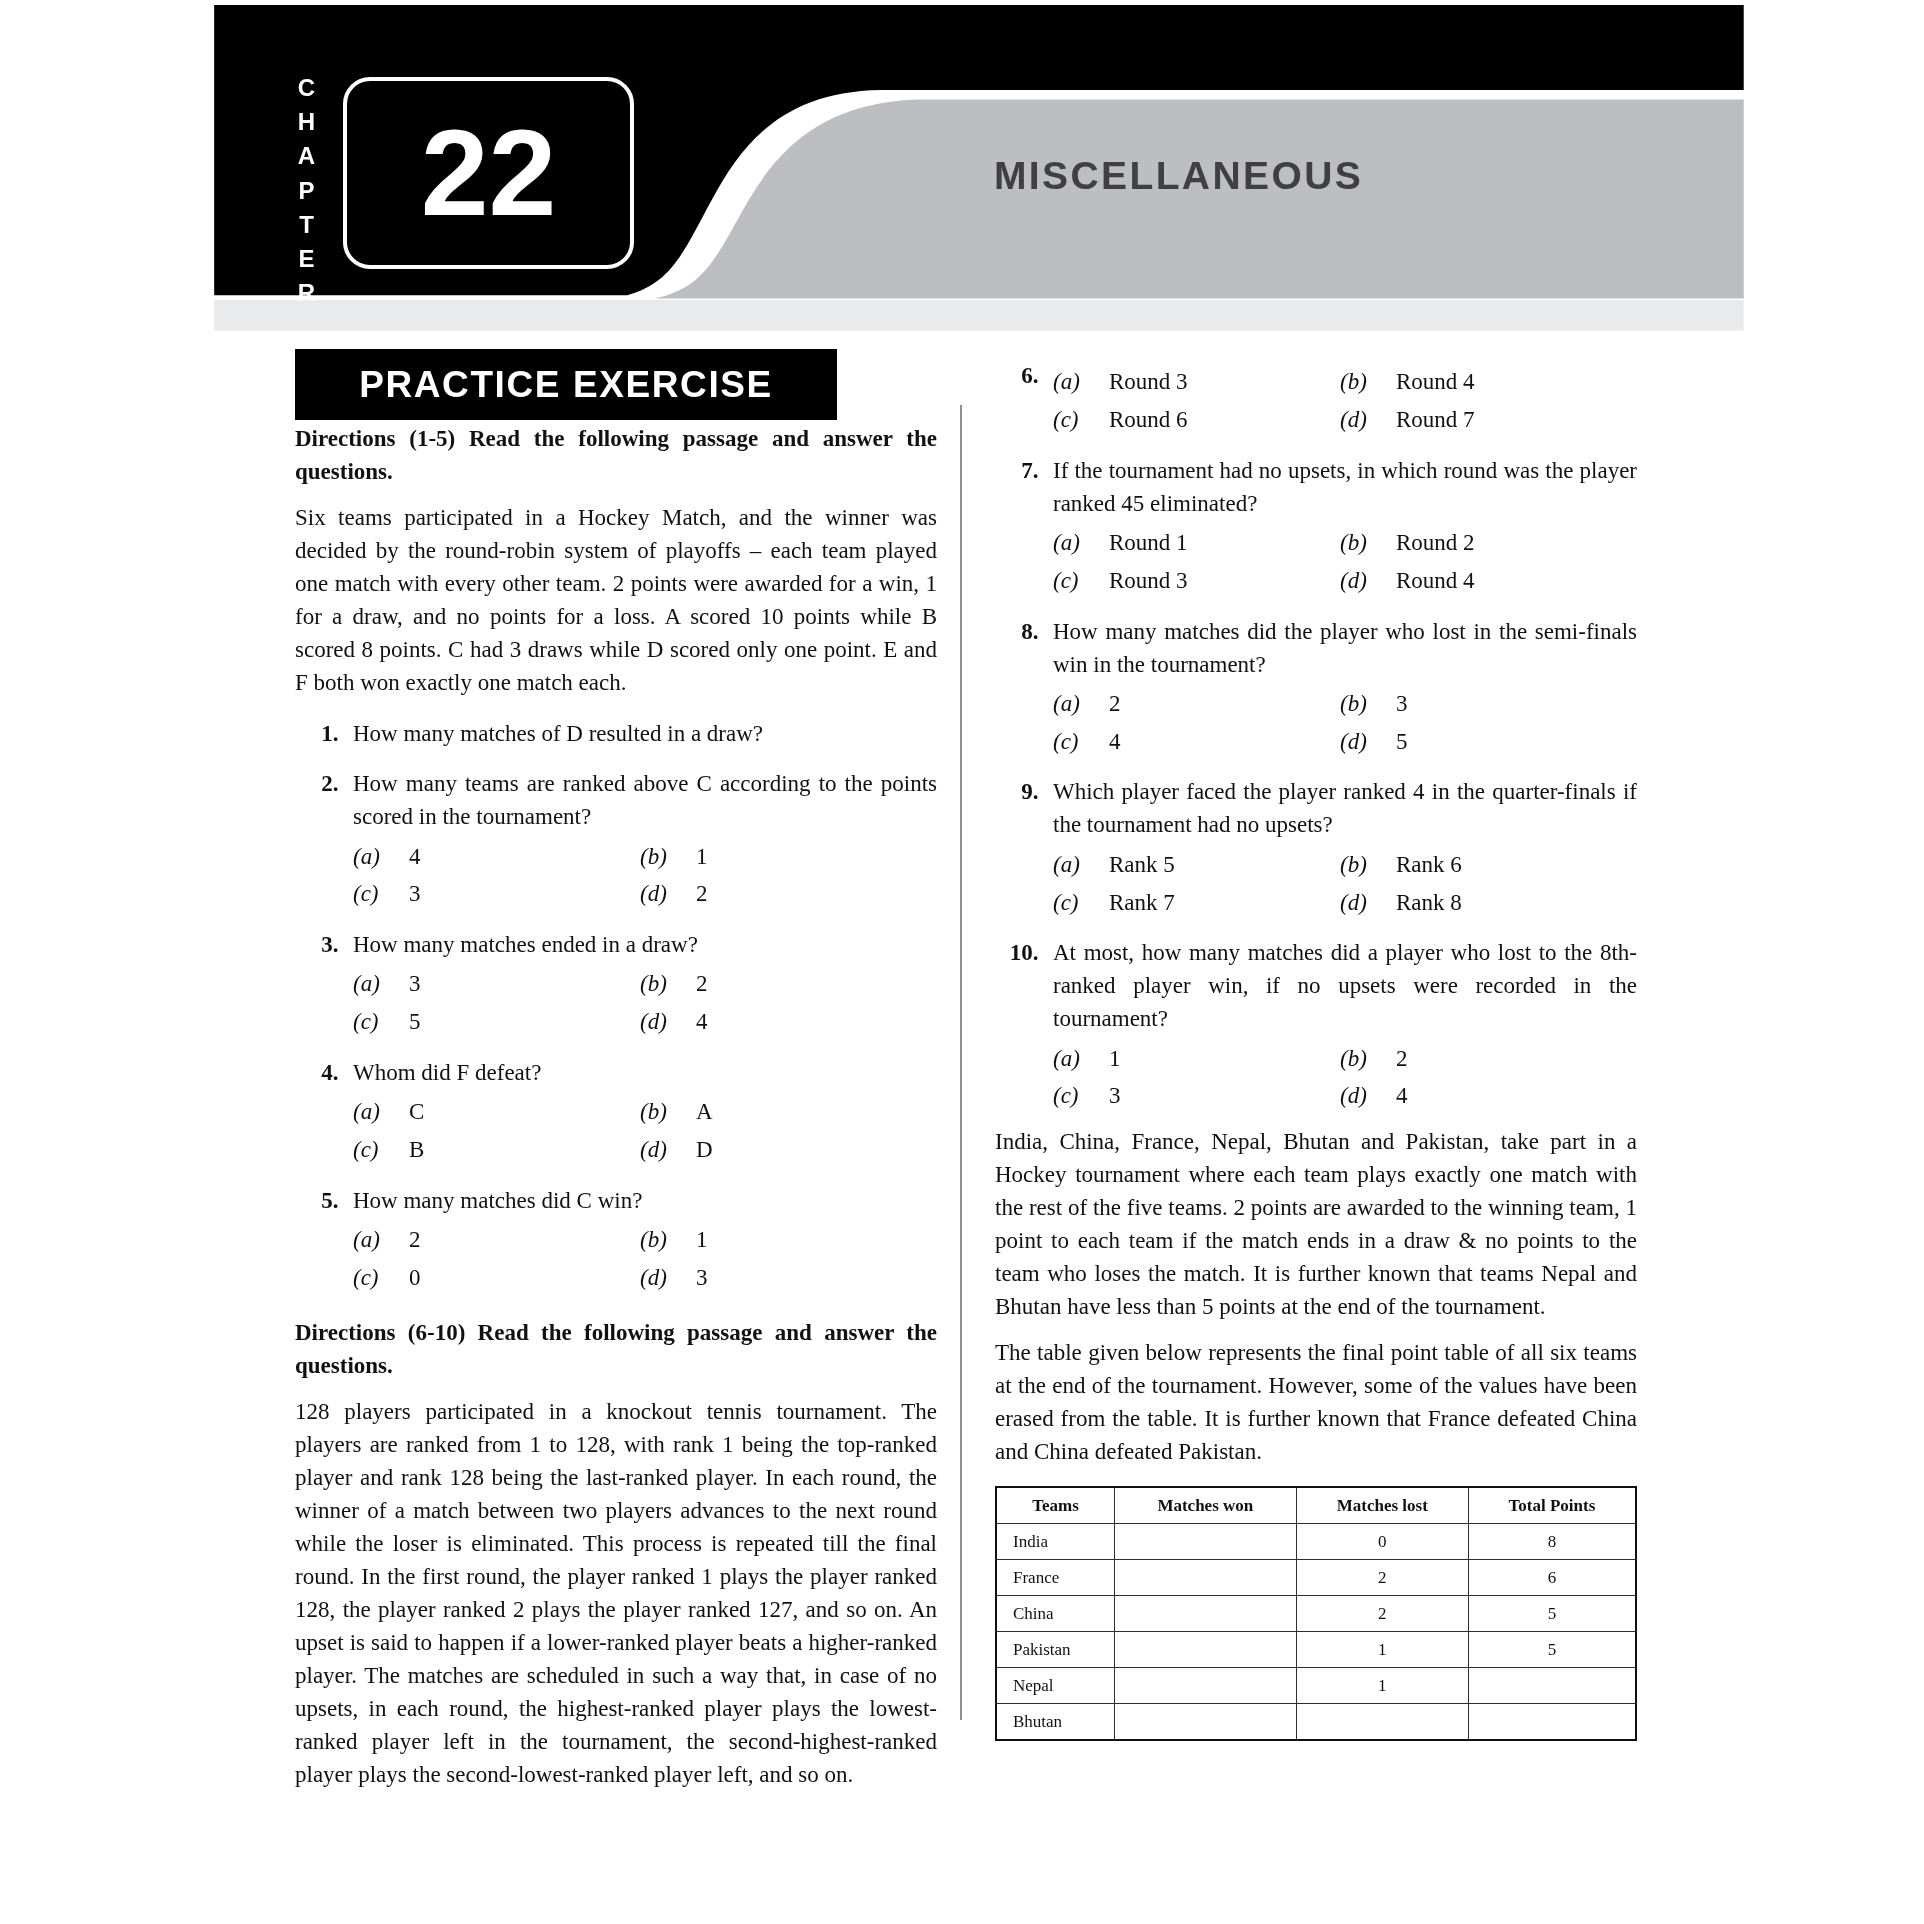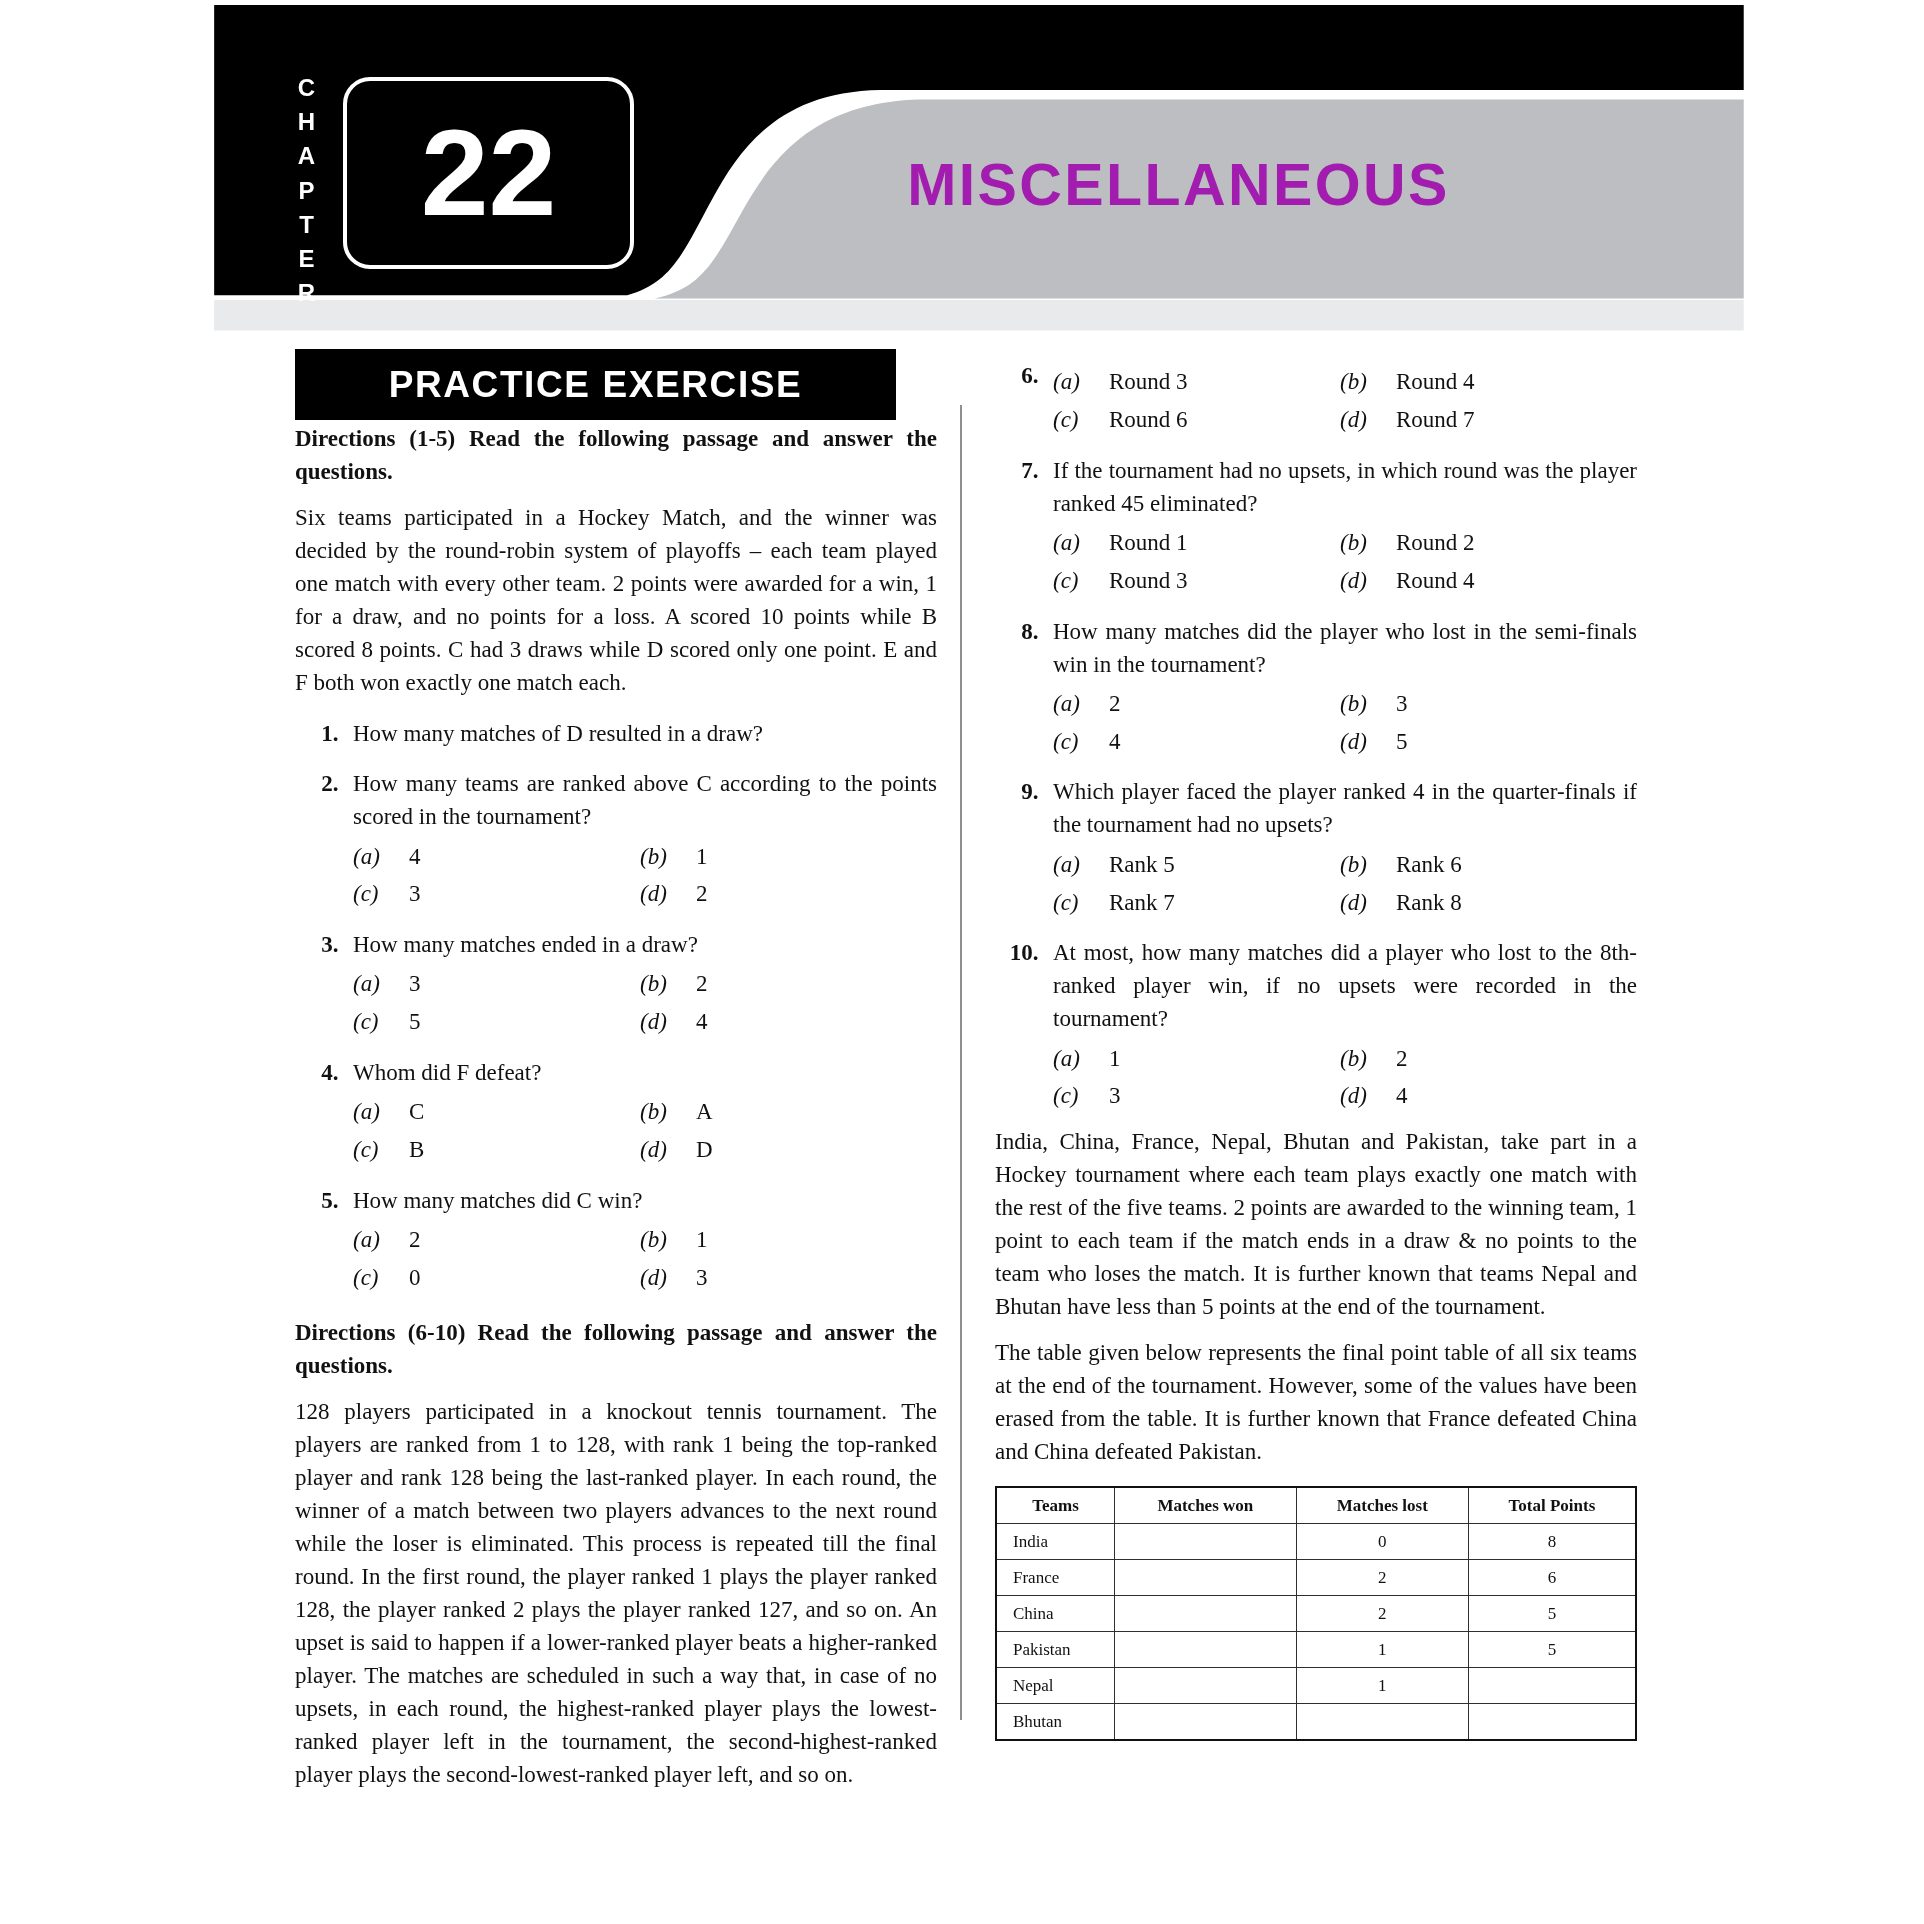--- a/index.html
+++ b/index.html
@@ -19,24 +19,24 @@
     box-sizing:border-box; background:#000; border:4.8px solid #fff; border-radius:27px;
     display:flex; align-items:center; justify-content:center;
   }
   .chapter-num {
     font-family:"Liberation Sans", sans-serif; font-weight:bold;
     font-size:122px; color:#fff; line-height:1;
   }
   .page-title {
     position:absolute; left:890px; top:156px; width:577px; text-align:center;
     font-family:"Liberation Sans", sans-serif; font-weight:bold;
-    font-size:59px; letter-spacing:2.4px; color:#a21caf; line-height:1;
+    font-size:39px; letter-spacing:2.4px; color:#404040; line-height:1;
   }
   .banner {
-    position:absolute; left:295px; top:349px; width:601px; height:71px; background:#000;
+    position:absolute; left:295px; top:349px; width:542px; height:71px; background:#000;
     display:flex; align-items:center; justify-content:center;
     font-family:"Liberation Sans", sans-serif; font-weight:bold;
     font-size:37px; letter-spacing:1.6px; color:#fff;
   }
   .divider { position:absolute; left:960px; top:405px; width:2.4px; height:1315px; background:#8f8f8f; }
   .col { position:absolute; width:642px; font-size:23px; line-height:33px; text-align:justify; }
   .col-left  { left:295px;  top:422px; }
   .col-right { left:995px; top:359px; }
   .directions { font-weight:bold; }
   .dir2 { font-weight:bold; margin-top:22.5px; }

